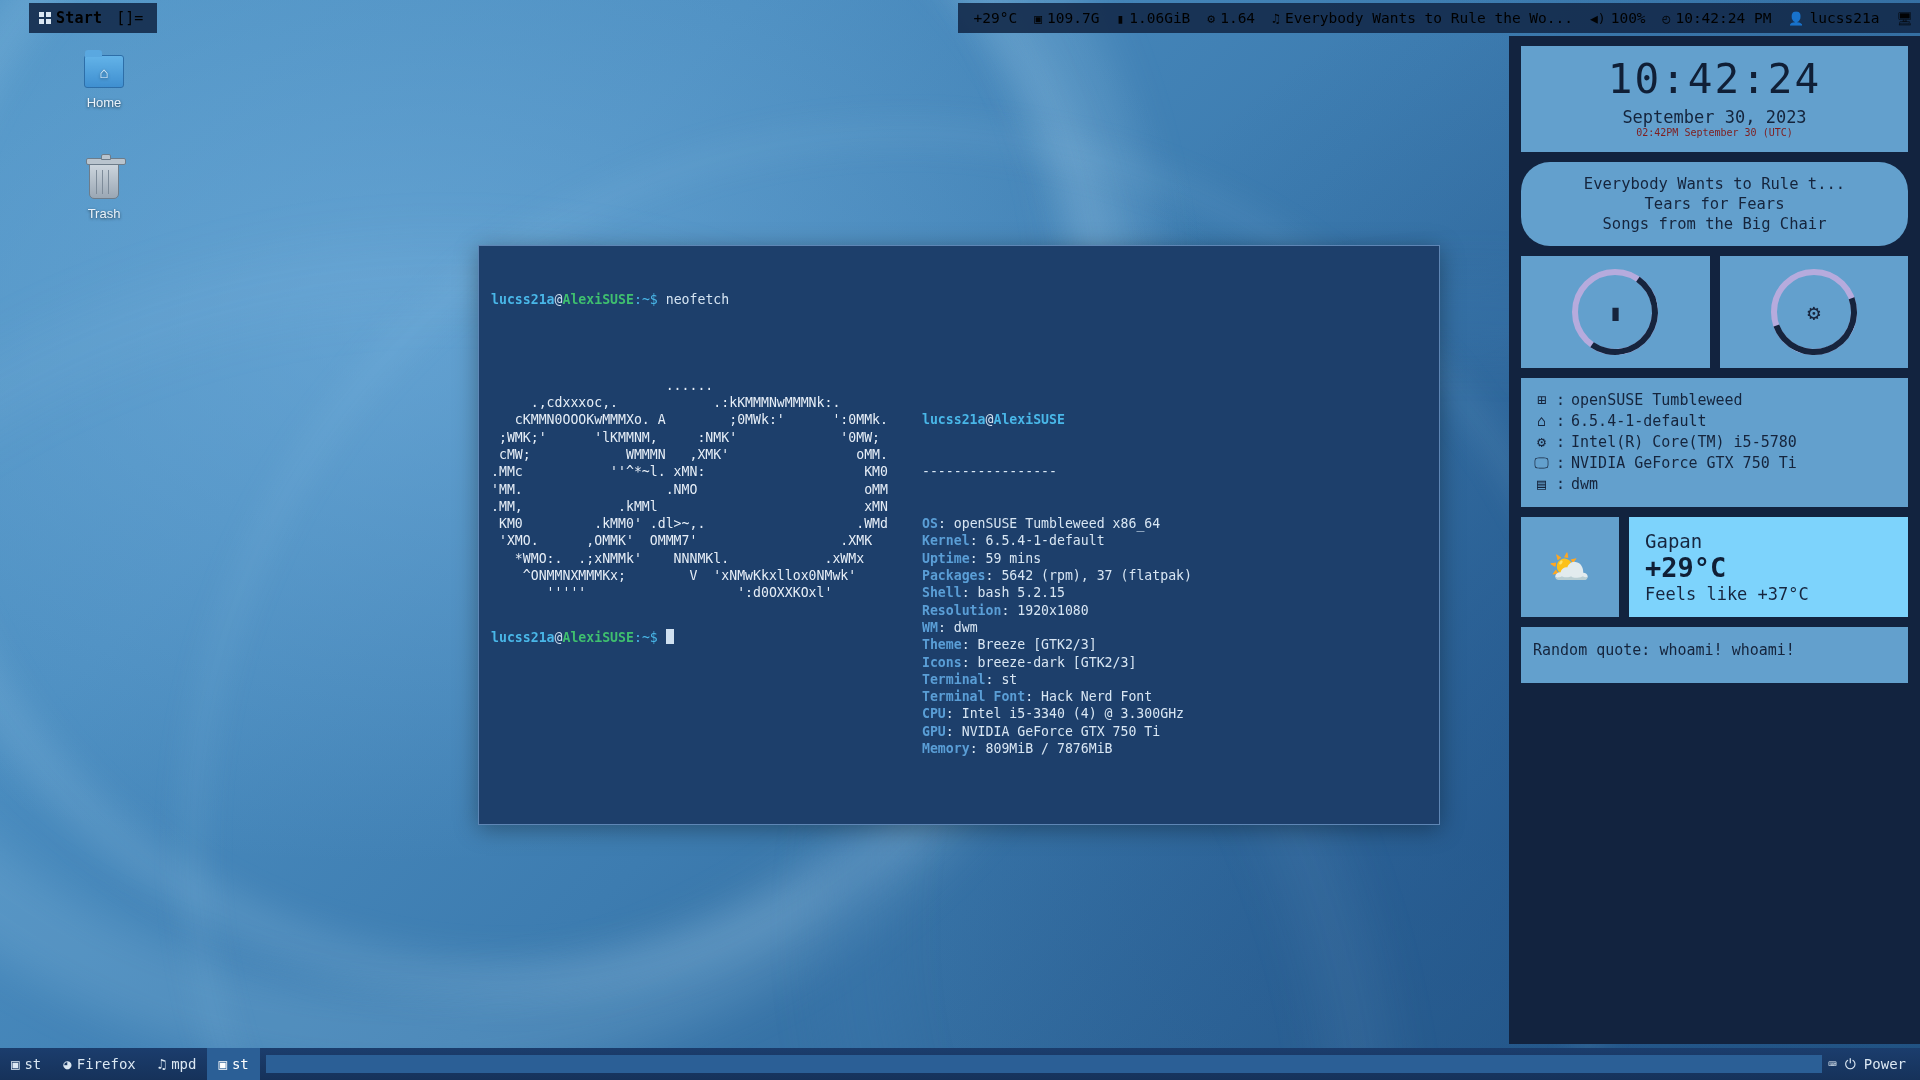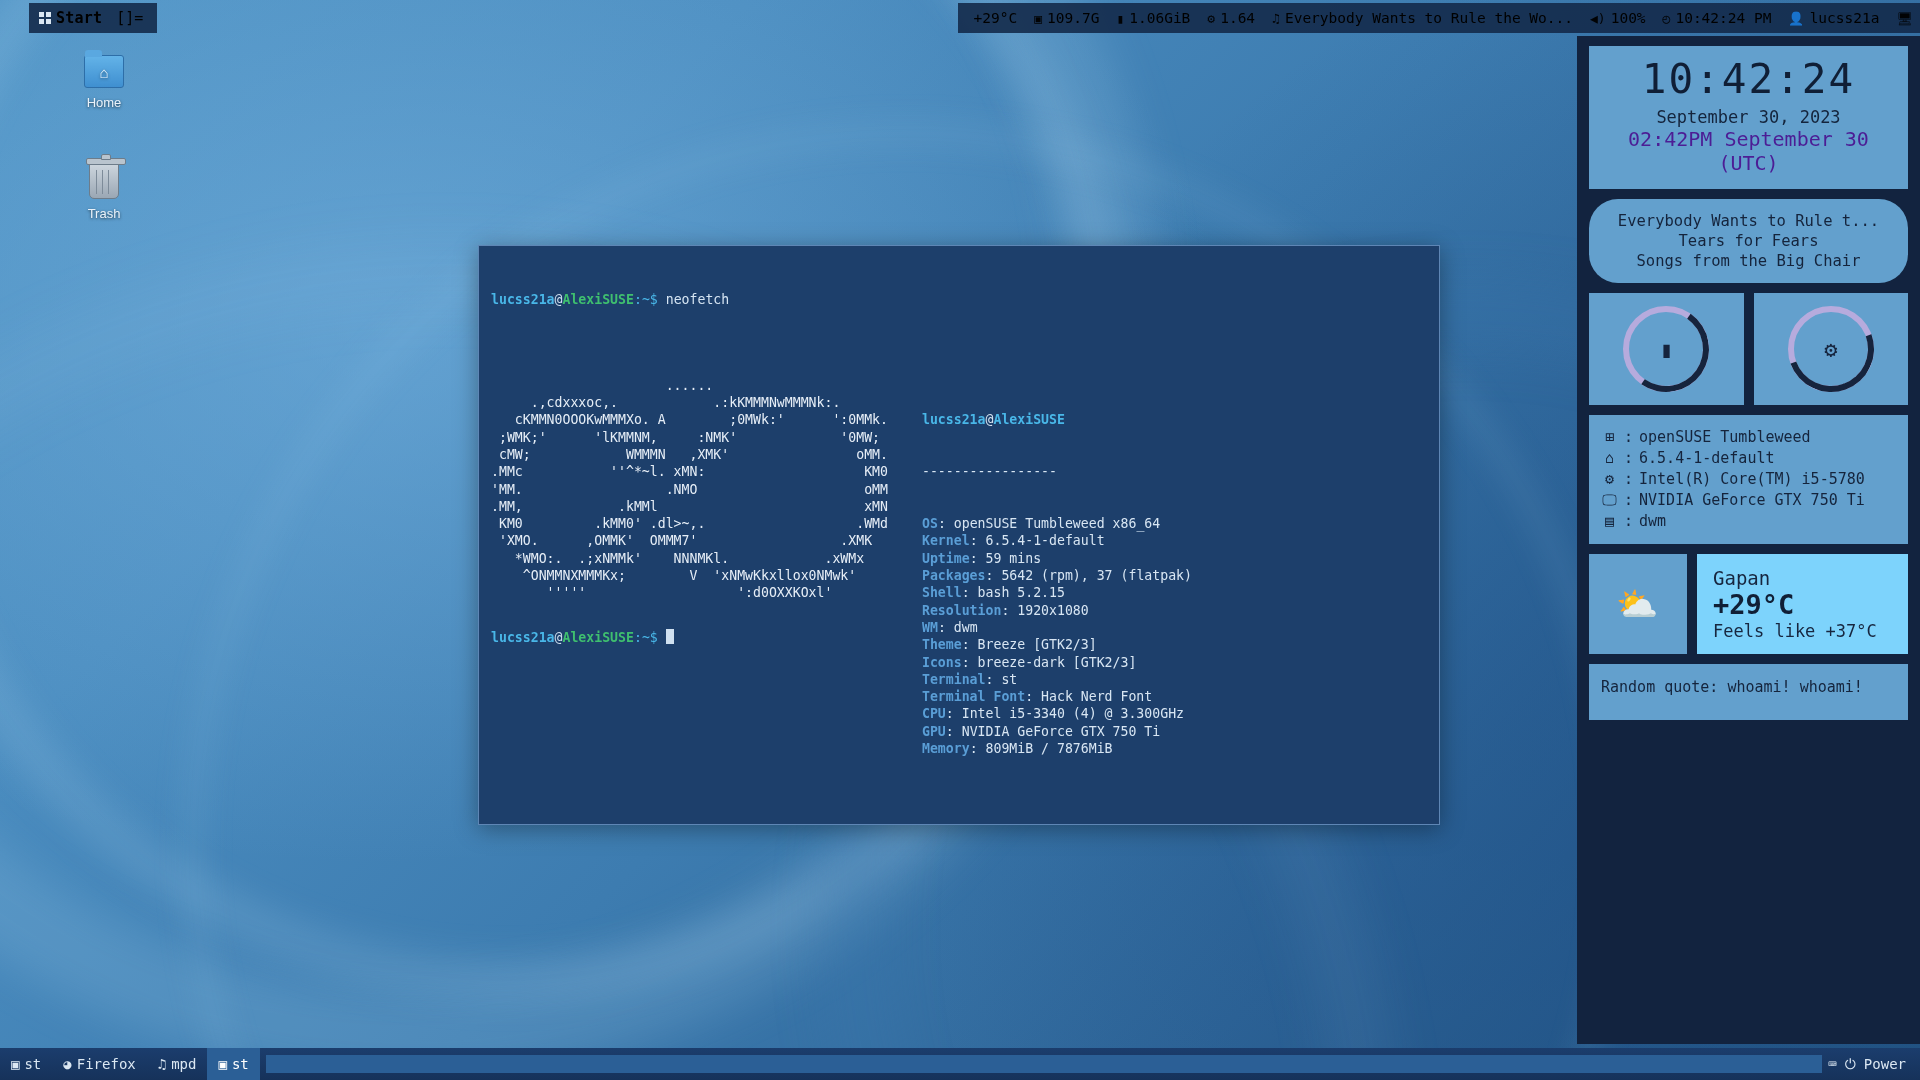--- a/index.html
+++ b/index.html
@@ -115,31 +115,31 @@
   #info .title-u{ color:#49b7e8; font-weight:bold; }
   #info .title-h{ color:#49b7e8; font-weight:bold; }
   #info .rule{ color:#d8e6f3; }
   #palette{ margin-top:18px; margin-left:0; }
   #prompt2{ position:absolute; left:12px; top:383px; }
   .cursor{ display:inline-block; width:8px; height:15px; background:#cfe0f0;
            vertical-align:-2px; }
 
   
   #sidebar{
-    position:absolute; right:0; top:36px; width:343px; bottom:36px;
+    position:absolute; right:0; top:36px; width:411px; bottom:36px;
     background:#12233f;
     padding:10px 12px; display:flex; flex-direction:column; gap:10px;
     font-family:"DejaVu Sans Mono","Liberation Mono",monospace;
     color:#15243c;
   }
   .panel{ background:#63a0cd; padding:10px 12px; }
   #clock-panel{ text-align:center; padding:12px 10px 14px; }
   .clock-time{ font-size:41px; letter-spacing:2px; color:#101f36; line-height:1.05; }
   .clock-date{ font-size:17px; margin-top:6px; color:#14243c; }
-  .clock-utc{ font-size:20px; color:#4c1d95; }
+  .clock-utc{ font-size:10px; color:#7f1d1d; }
   #music-panel{ text-align:center; font-size:15.5px; line-height:20px; padding:12px;border-radius:29px; }
   #gauges{ display:flex; gap:10px; }
   .gauge{
     flex:1; height:112px; background:#63a0cd; position:relative;
     display:flex; align-items:center; justify-content:center;
   }
   .gauge .ring{
     position:absolute; width:86px; height:86px; border-radius:50%;
     border:6px solid rgba(210,175,225,.75);
   }

